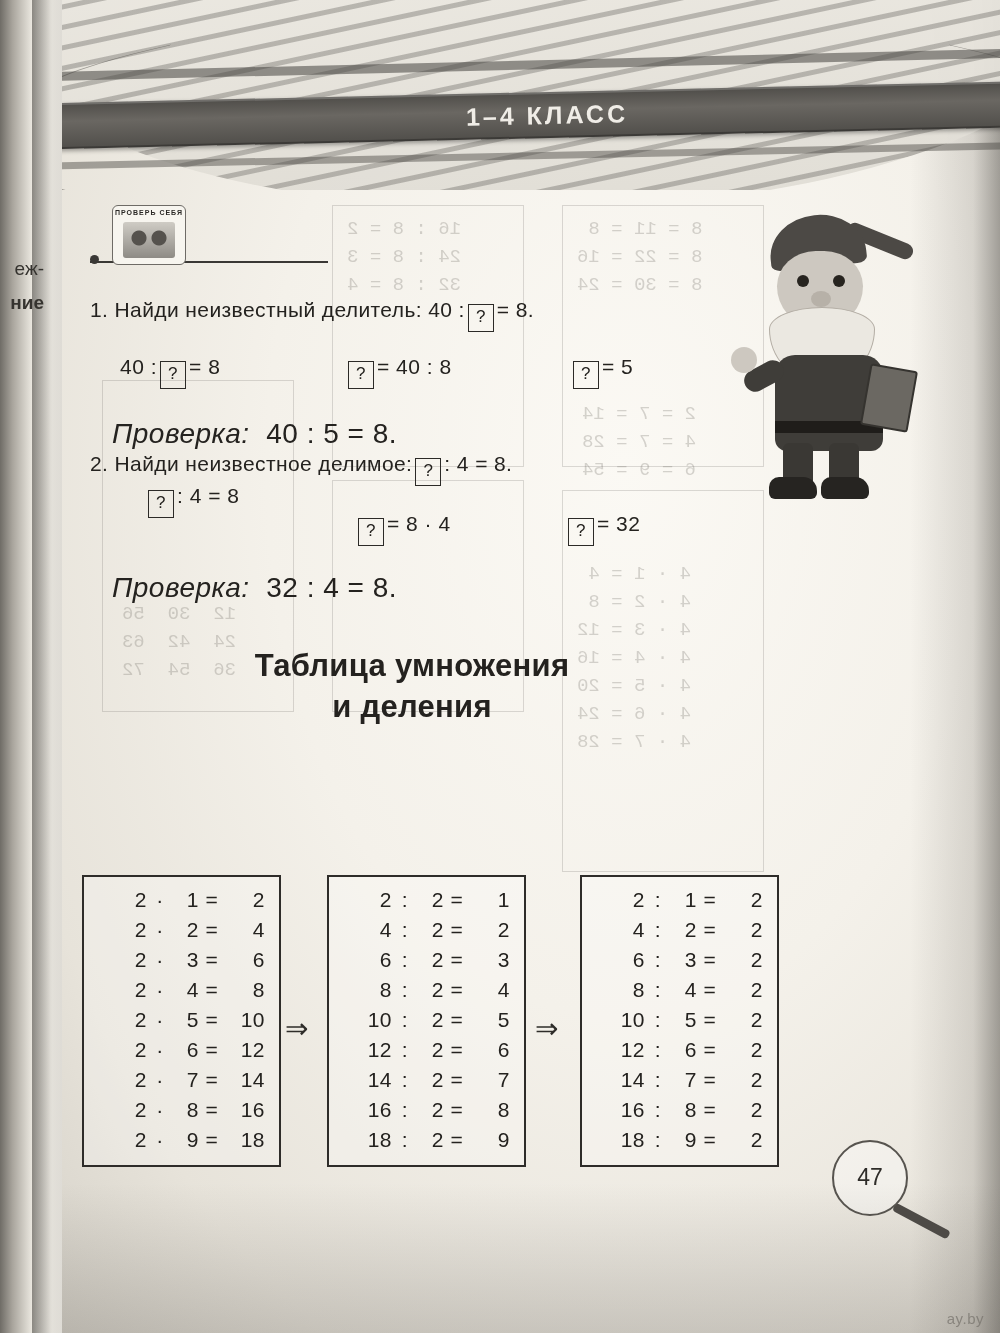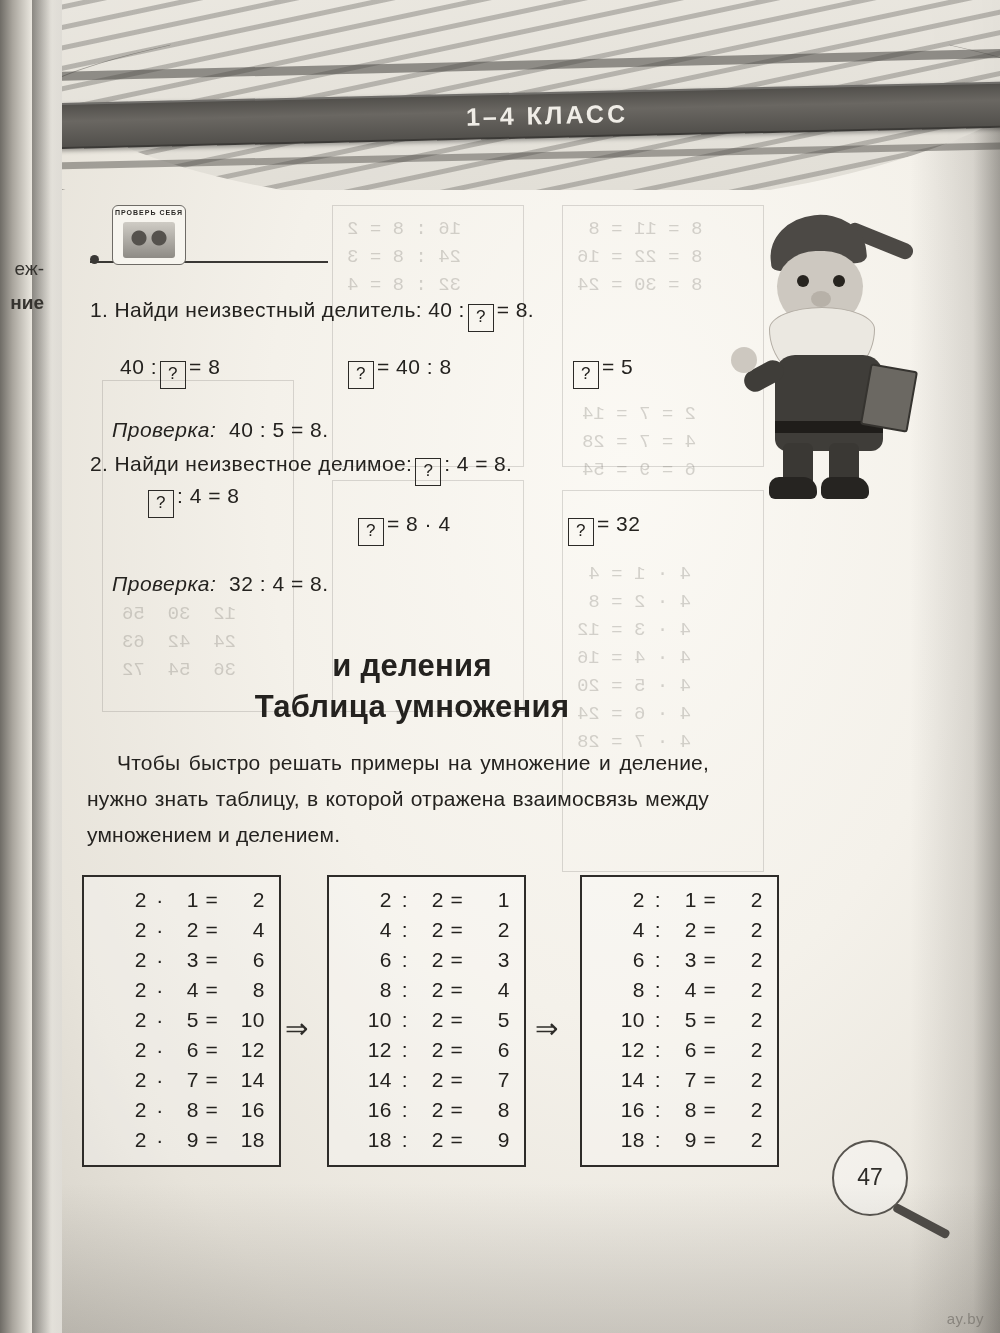--- a/index.html
+++ b/index.html
@@ -207,21 +207,21 @@
   .row { position: absolute; font-size: 21px; white-space: nowrap; letter-spacing: 0.5px; margin-left: 8px; }
   .row-1a { left: 50px; top: 355px; }
   .row-1b { left: 275px; top: 355px; }
   .row-1c { left: 500px; top: 355px; }
   .row-2a { left: 75px; top: 484px; }
   .row-2b { left: 285px; top: 512px; }
   .row-2c { left: 495px; top: 512px; }
 
   .check {
     position: absolute;
-    font-size: 21px;
+    font-size: 28px;
     white-space: nowrap;
     letter-spacing: 0.5px;
   }
   .check-1 { left: 50px; top: 418px; }
   .check-2 { left: 50px; top: 572px; }
   .check-word { font-style: italic; }
 
   .qbox {
     display: inline-block;
     width: 24px;
@@ -514,25 +514,24 @@
     </div>
     <div class="row row-2c">
       <span class="qbox">?</span><span>= 32</span>
     </div>
 
     <div class="check check-2">
       <span class="check-word">Проверка:</span>&nbsp;&nbsp;<span>32 : 4 = 8.</span>
     </div>
 
     <div class="heading">
+      <div>Таблица умножения</div>
       <div>и деления</div>
-      <div>Таблица умножения</div>
-    </div>
-
-    <div class="para"><span class="indent"></span><span>Чтобы быстро решать примеры на умно­жение и деление, нужно знать таблицу, в которой отражена взаимосвязь между умножением и делением.</span></div>
+    </div>
+
 
     <div class="tbl tbl-1">
       <div class="tbl-row">
           <span class="c-a">2</span>
           <span class="c-op">·</span>
           <span class="c-b">1</span>
           <span class="c-eq">=</span>
           <span class="c-r">2</span>
         </div>
       <div class="tbl-row">

